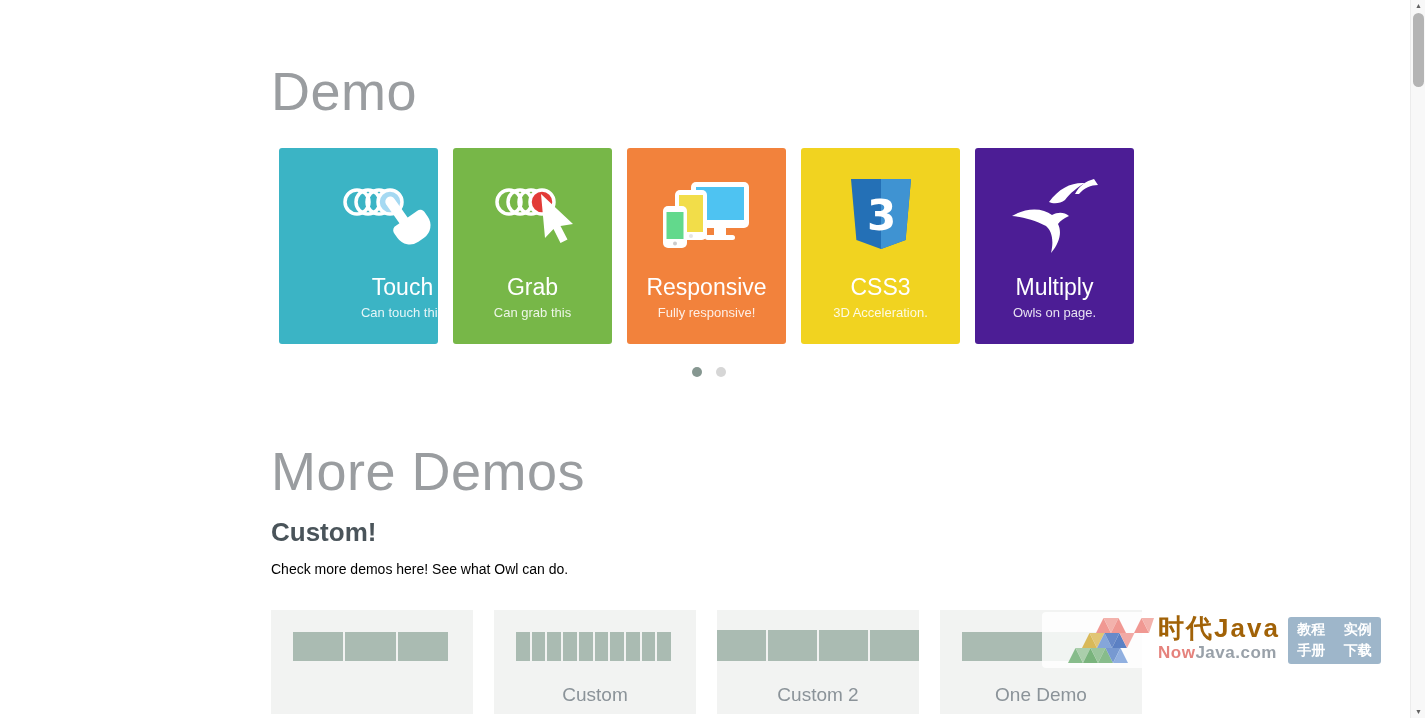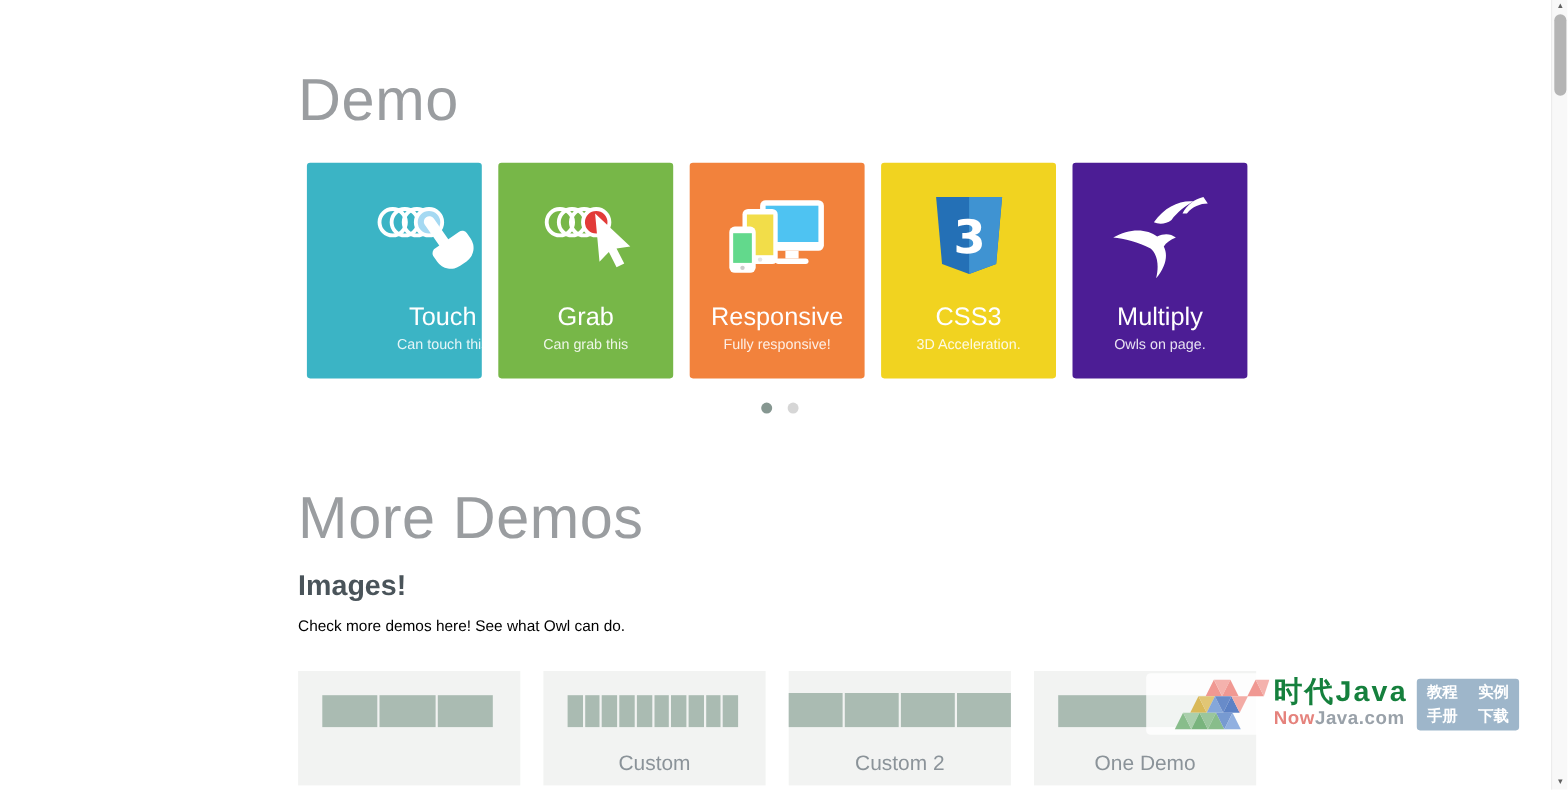--- a/index.html
+++ b/index.html
@@ -59,21 +59,21 @@
     font-size:19px; color:#8b9399;
   }
   
   .watermark {
     position:absolute; left:1042px; top:612px; width:343px; height:56px;
     background:rgba(255,255,255,0.83); border-radius:4px; z-index:5;
   }
   .wm-logo { position:absolute; left:10px; top:5px; }
   .wm-brand { position:absolute; left:116px; top:2px; }
   .wm-cn {
-    font-size:26px; font-weight:bold; color:#15803d; line-height:29px;
+    font-size:26px; font-weight:bold; color:#a16207; line-height:29px;
     letter-spacing:2px; white-space:nowrap;
   }
   .wm-en {
     font-size:17px; font-weight:bold; color:#99a1a9; line-height:20px;
     letter-spacing:0.5px; white-space:nowrap;
   }
   .wm-en .now { color:#e5827c; }
   .wm-links {
     position:absolute; right:4px; top:5px; width:93px; height:47px;
     background:rgba(134,164,189,0.80); border-radius:3px;
@@ -164,21 +164,21 @@
   <div class="slide-title">Multiply</div>
   <div class="slide-sub">Owls on page.</div>
 </div>
 
 <div class="dots" style="--active-color: #869791; --inactive-color: #d6d6d6;">
   <span class="dot active"></span>
   <span class="dot inactive"></span>
 </div>
 
 <div class="h1" id="more-demos-title">More Demos</div>
-<div id="awesome-title">Images!</div>
+<div id="awesome-title">Custom!</div>
 <div id="awesome-sub">Check more demos here! See what Owl can do.</div>
 
 <div class="demo-card c1">
   <div class="blocks inset" style="--block-color: #aabbb2;">
     <div class="block"></div>
       <div class="block"></div>
       <div class="block"></div>
   </div>
 </div>
 

